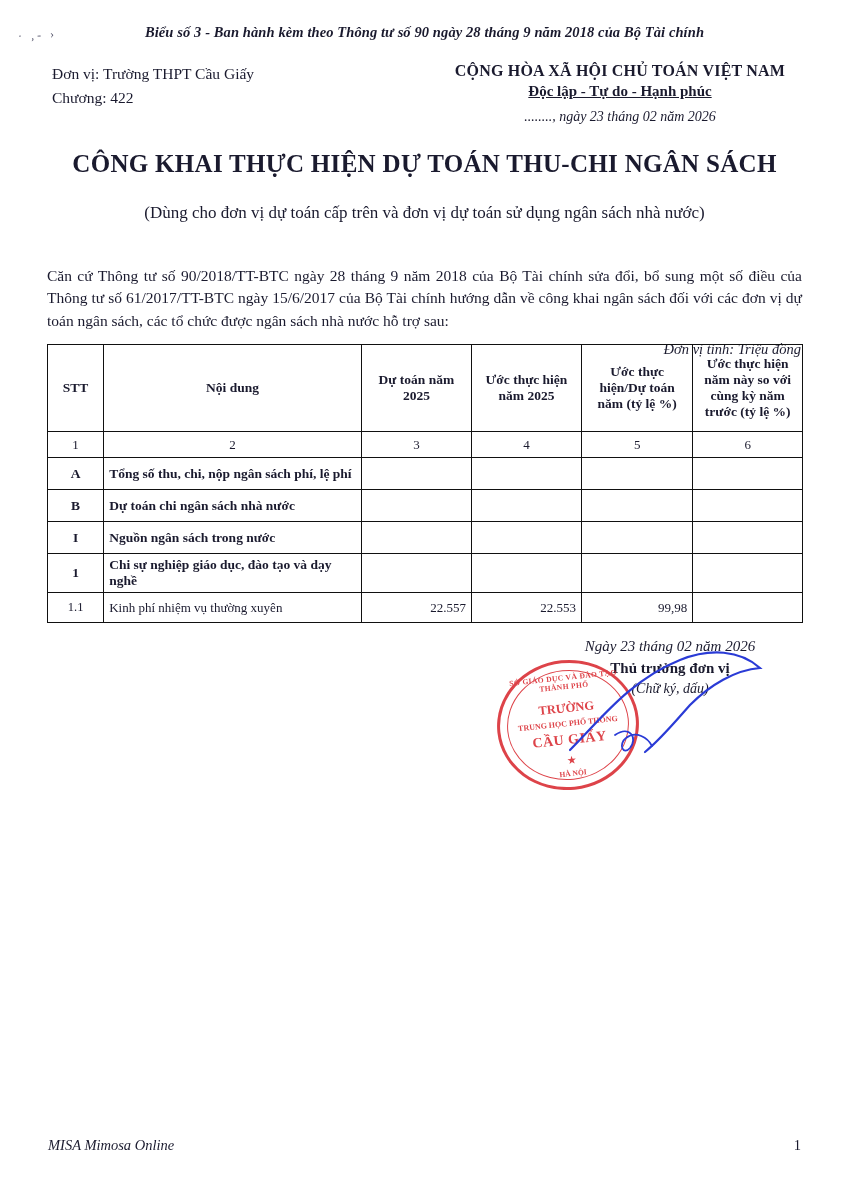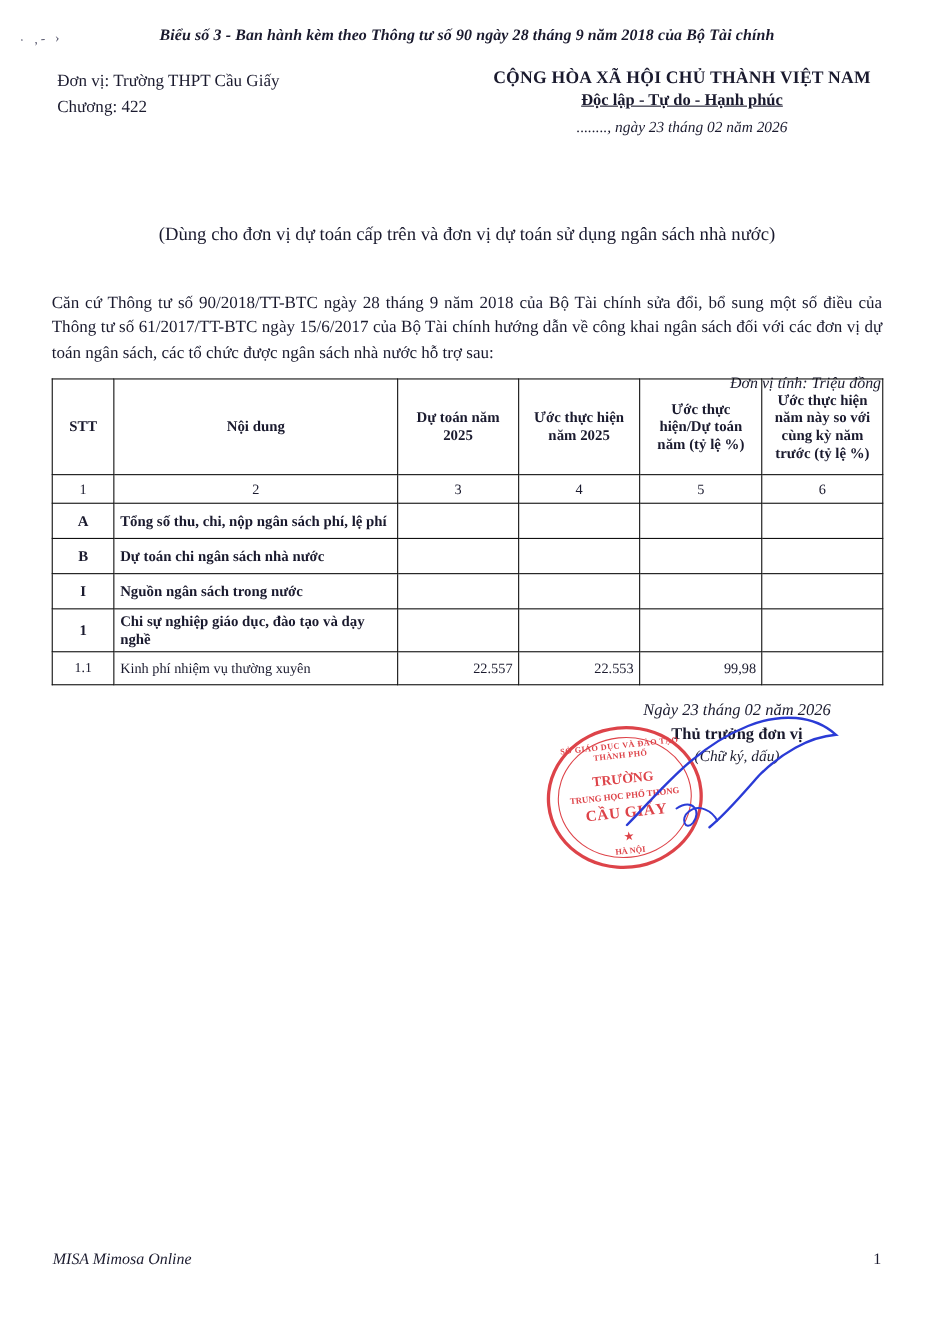--- a/index.html
+++ b/index.html
@@ -309,25 +309,26 @@
   <div class="corner-mark">· ,- ›</div>
 
   <div class="form-ref">Biểu số 3 - Ban hành kèm theo Thông tư số 90 ngày 28 tháng 9 năm 2018 của Bộ Tài chính</div>
 
   <div class="unit-block">
     <div>Đơn vị: Trường THPT Cầu Giấy</div>
     <div>Chương: 422</div>
   </div>
 
   <div class="national-block">
-    <div class="national-title">CỘNG HÒA XÃ HỘI CHỦ THÀNH VIỆT NAM</div>
+    <div class="national-title">CỘNG HÒA XÃ HỘI CHỦ TOÁN VIỆT NAM</div>
     <div class="national-sub">Độc lập - Tự do - Hạnh phúc</div>
     <div class="date-line">........, ngày 23 tháng 02 năm 2026</div>
   </div>
 
+  <div class="main-title">CÔNG KHAI THỰC HIỆN DỰ TOÁN THU-CHI NGÂN SÁCH</div>
   <div class="sub-note">(Dùng cho đơn vị dự toán cấp trên và đơn vị dự toán sử dụng ngân sách nhà nước)</div>
 
   <div class="legal legal-2">Căn cứ Thông tư số 90/2018/TT-BTC ngày 28 tháng 9 năm 2018 của Bộ Tài chính sửa đổi, bổ sung một số điều của Thông tư số 61/2017/TT-BTC ngày 15/6/2017 của Bộ Tài chính hướng dẫn về công khai ngân sách đối với các đơn vị dự toán ngân sách, các tổ chức được ngân sách nhà nước hỗ trợ sau:</div>
 
   <div class="unit-money">Đơn vị tính: Triệu đồng</div>
 
   <table class="budget">
     <thead>
       <tr>
         <th class="col-stt">STT</th>

